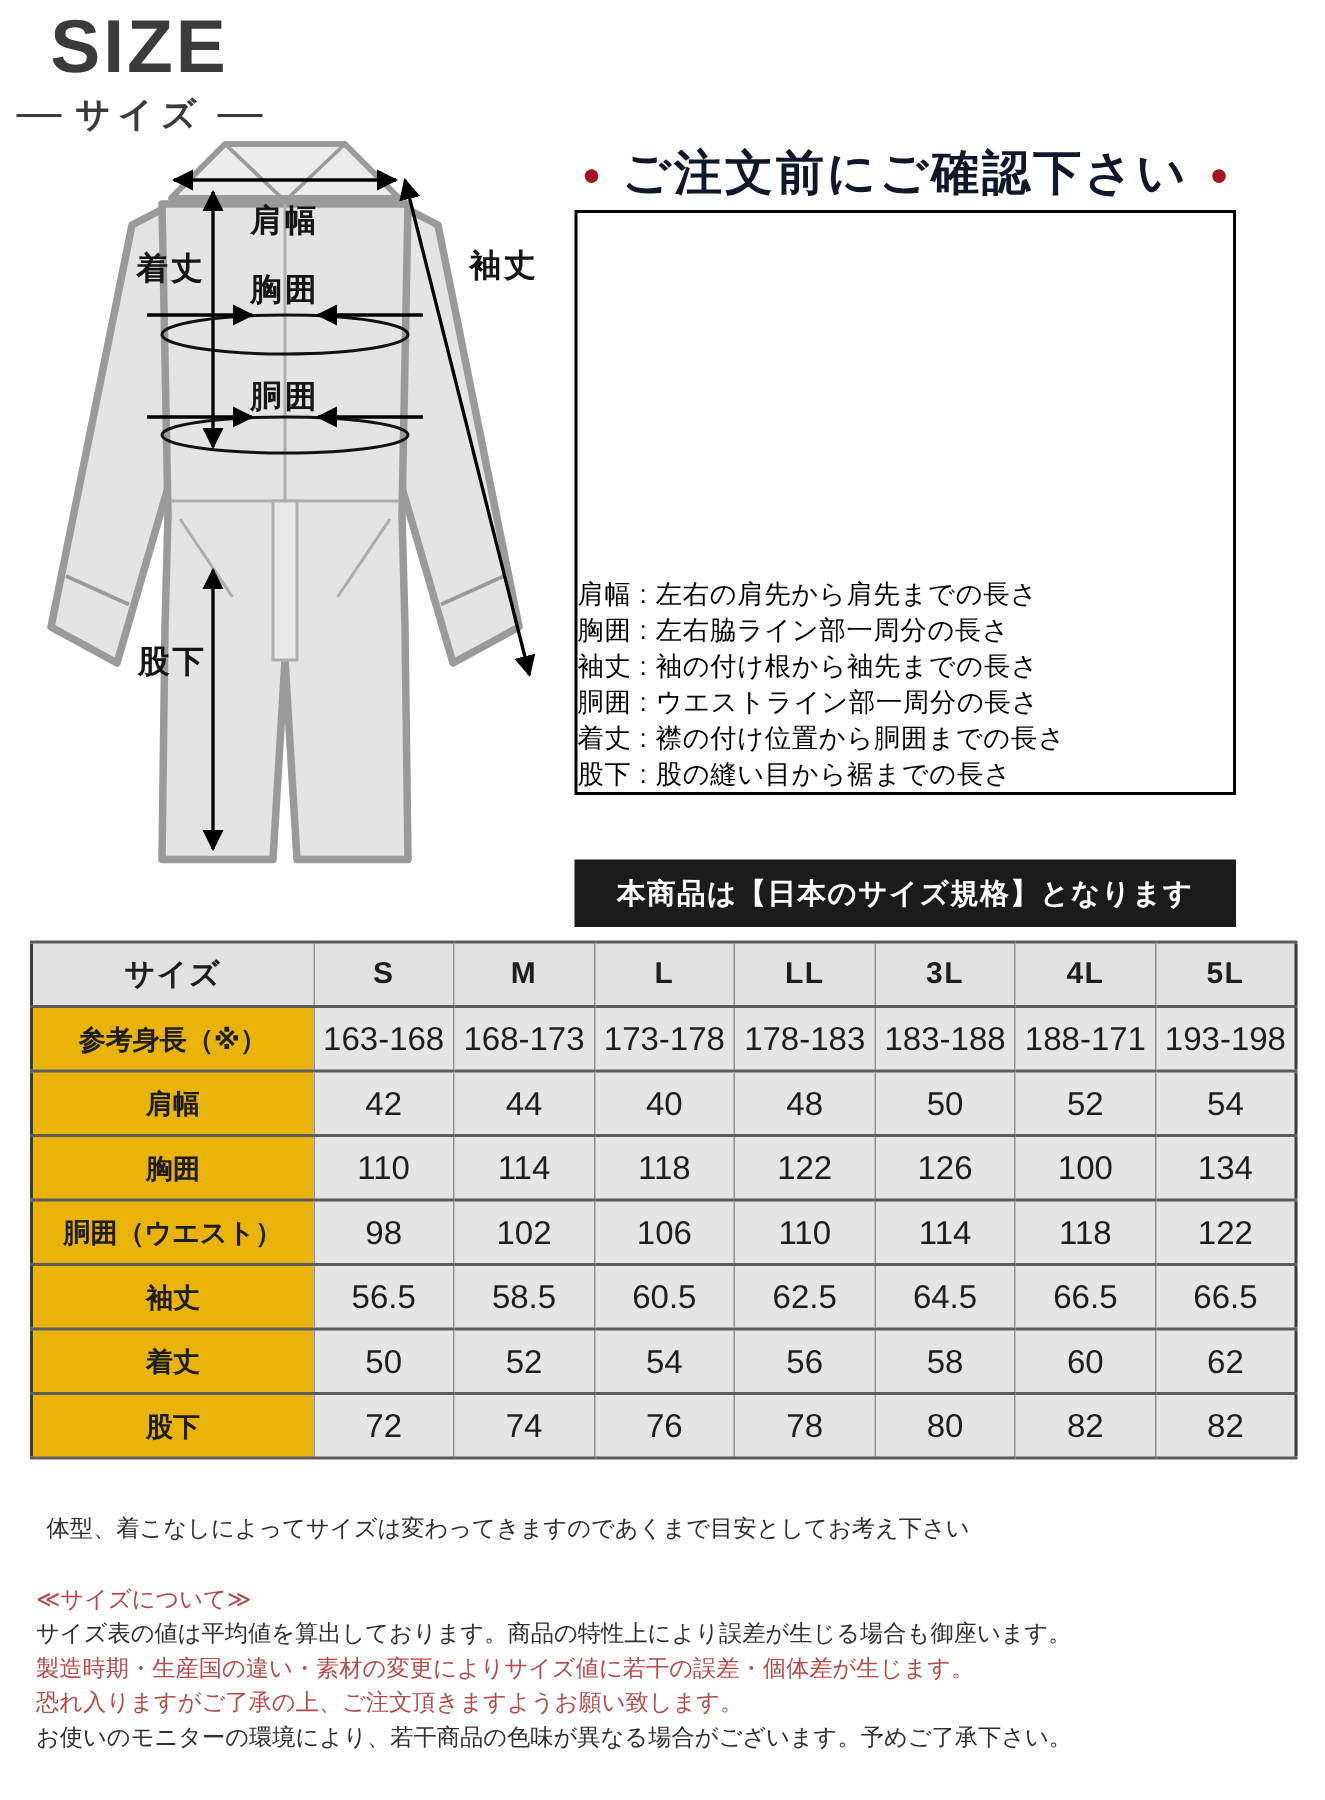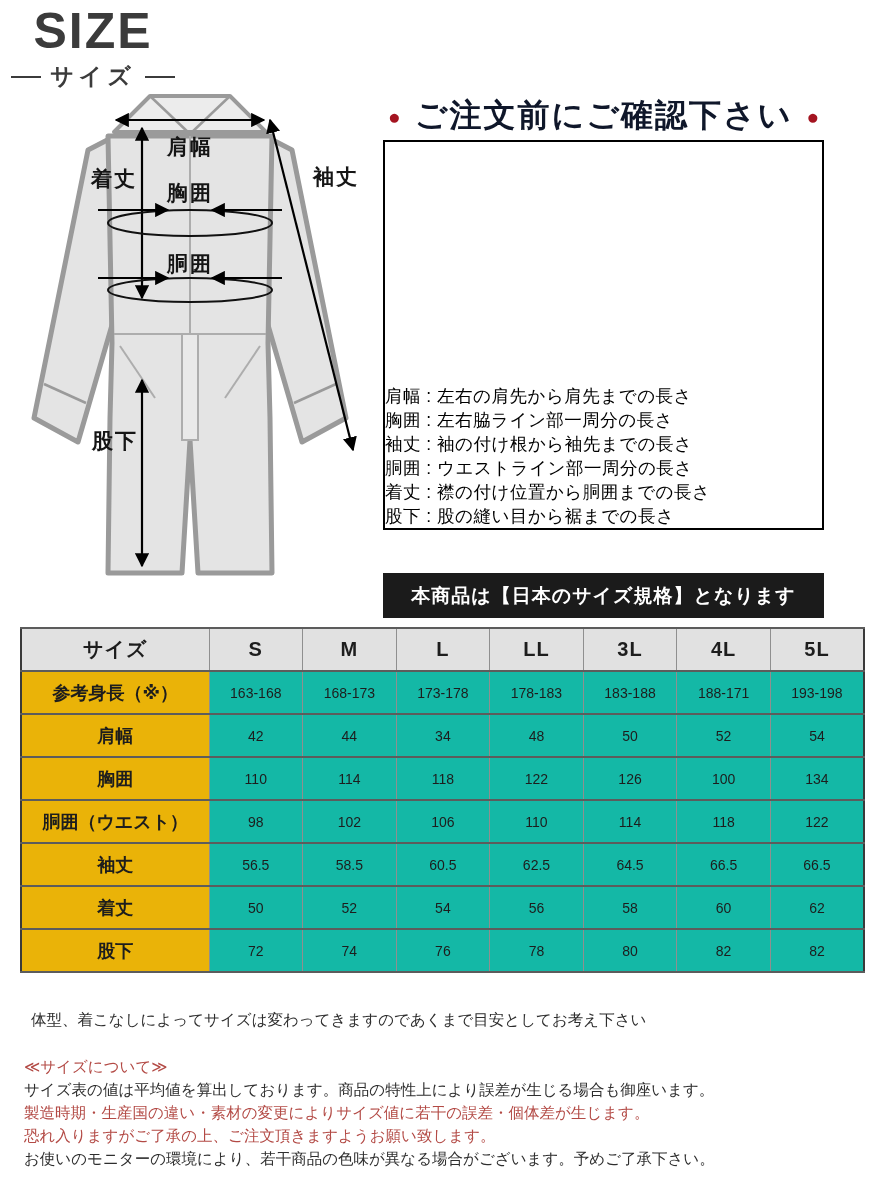--- a/index.html
+++ b/index.html
@@ -33,21 +33,21 @@
   
   .size-table-wrap{position:absolute;left:20px;top:627px;}
   table.size-table{border-collapse:collapse;table-layout:fixed;width:845px;border:2px solid #3a3a3a;}
   table.size-table th,table.size-table td{
     border-left:1px solid #8f8f8f;border-right:1px solid #8f8f8f;
     border-top:2px solid #5c5c5c;border-bottom:2px solid #5c5c5c;
     height:41px;text-align:center;vertical-align:middle;padding:0;
   }
   table.size-table thead th{background:#e1e1e1;font-size:20px;font-weight:600;color:#1d1d1d;letter-spacing:1px;}
   table.size-table tbody th{background:#eab308;font-size:18px;font-weight:600;color:#1d1d1d;}
-  table.size-table td{background:#14b8a6;font-size:14px;color:#1d1d1d;}
+  table.size-table td{background:#e5e5e5;font-size:22px;color:#1d1d1d;}
   
   .notes{position:absolute;left:24px;top:1008px;width:845px;font-size:15.5px;line-height:23px;color:#2e2e2e;}
   .notes .indent{padding-left:7px;}
   .notes .block2{margin-top:24px;}
   .notes .red{color:#b34a45;}
 </style>
 </head>
 <body>
 
 <div id="screen">
@@ -157,21 +157,21 @@
           <td>173-178</td>
           <td>178-183</td>
           <td>183-188</td>
           <td>188-171</td>
           <td>193-198</td>
         </tr>
         <tr>
           <th>肩幅</th>
           <td>42</td>
           <td>44</td>
-          <td>34</td>
+          <td>40</td>
           <td>48</td>
           <td>50</td>
           <td>52</td>
           <td>54</td>
         </tr>
         <tr>
           <th>胸囲</th>
           <td>110</td>
           <td>114</td>
           <td>118</td>

